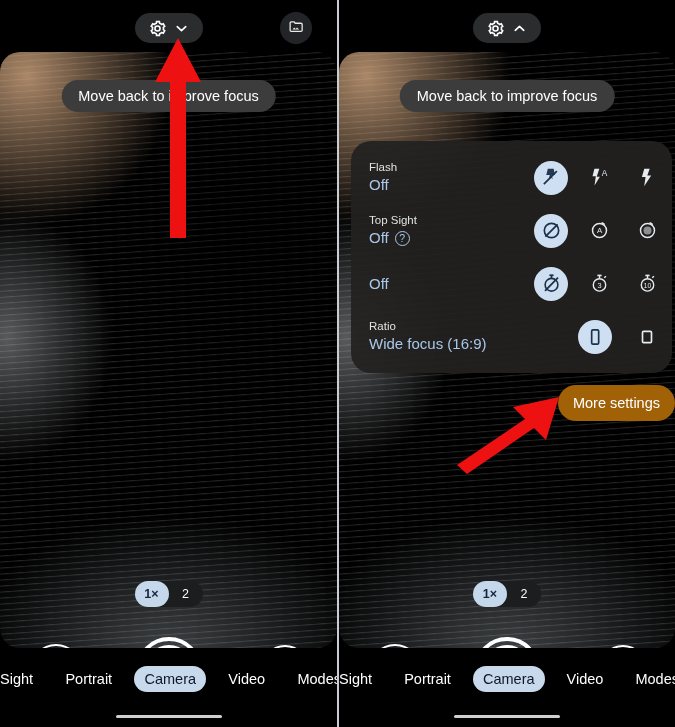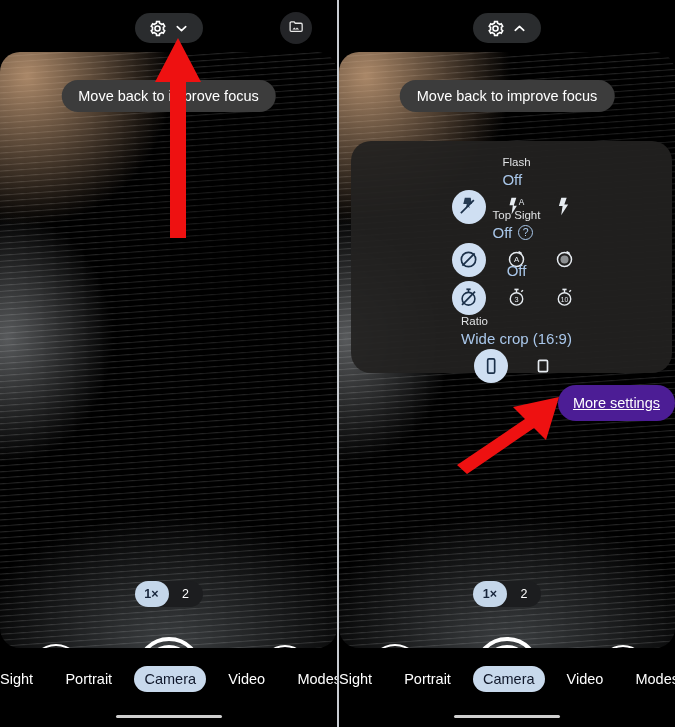--- a/index.html
+++ b/index.html
@@ -166,47 +166,46 @@
 
   
   .settings-panel {
     position: absolute; top: 141px; left: 12px; right: 3px; height: 232px;
     background: rgba(34,33,32,0.93);
     border-radius: 20px;
     z-index: 5;
     padding: 10px 8px 10px 18px;
     display: flex; flex-direction: column; justify-content: space-around;
   }
-  .srow { display: flex; align-items: center; height: 46px; flex-direction: column; }
+  .srow { display: flex; align-items: center; height: 46px; }
   .srow-labels { flex: 1 1 auto; }
   .srow-title { font-size: 11.5px; color: #dfe1e3; line-height: 15px; }
   .srow-value { font-size: 15px; color: #a9c7ea; line-height: 20px; display: flex; align-items: center; gap: 6px; }
   .help-icon {
     width: 15px; height: 15px; border-radius: 50%;
     border: 1.4px solid #a9c7ea; color: #a9c7ea;
     font-size: 10.5px; line-height: 12.4px; text-align: center;
     display: inline-block;
   }
   .opts { display: flex; align-items: center; gap: 14px; }
   .opt {
     width: 34px; height: 34px; border-radius: 50%;
     display: flex; align-items: center; justify-content: center;
     color: #e6ebf0;
   }
   .opt.sel { background: #cfdff2; color: #1b3049; }
 
   
   .more-settings {
     position: absolute; top: 385px; right: 0px;
-    background: #4c1d95; color: #fff;
+    background: #a16207; color: #fff;
     border-radius: 20px;
     padding: 10px 15px;
     font-size: 14.5px; white-space: nowrap;
     z-index: 5;
-    text-decoration: underline;
   }
 
   
   .arrow { position: absolute; z-index: 9; pointer-events: none; }
   .arrow-left { left: 149px; top: 38px; }
   .arrow-right { left: 455px; top: 395px; }
 </style>
 </head>
 <body>
 
@@ -406,21 +405,21 @@
               <line x1="17.4" y1="5.4" x2="19.4" y2="3.6" stroke-width="1.6"></line>
               <text x="12" y="16.8" font-size="7.6" text-anchor="middle" font-family="Liberation Sans, sans-serif" fill="currentColor" stroke="none">10</text>
             </svg>
           </div>
         </div>
       </div>
 
       <div class="srow">
         <div class="srow-labels">
           <div class="srow-title">Ratio</div>
-          <div class="srow-value">Wide crop (16:9)</div>
+          <div class="srow-value">Wide focus (16:9)</div>
         </div>
         <div class="opts" style="gap:18px;">
           <div class="opt sel">
             <svg width="20" height="20" viewBox="0 0 24 24" fill="none" stroke="currentColor" stroke-width="2">
               <rect x="8" y="3.4" width="8.4" height="17.2" rx="1.6"></rect>
             </svg>
           </div>
           <div class="opt">
             <svg width="20" height="20" viewBox="0 0 24 24" fill="none" stroke="currentColor" stroke-width="2">
               <rect x="6.6" y="5.2" width="10.8" height="13.6" rx="1.4"></rect>

